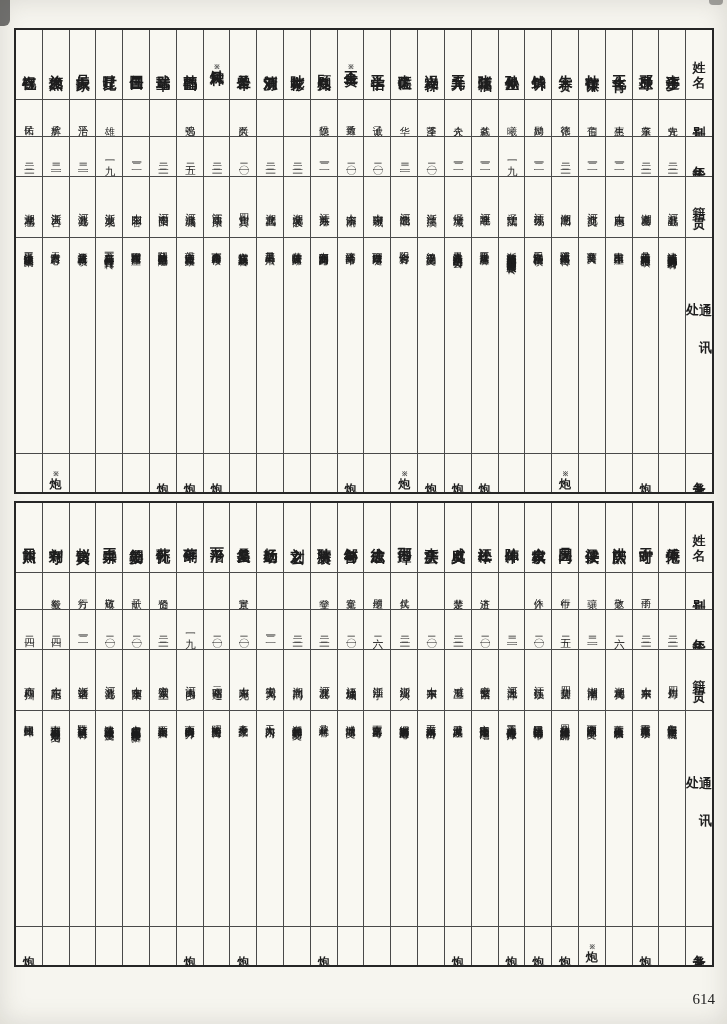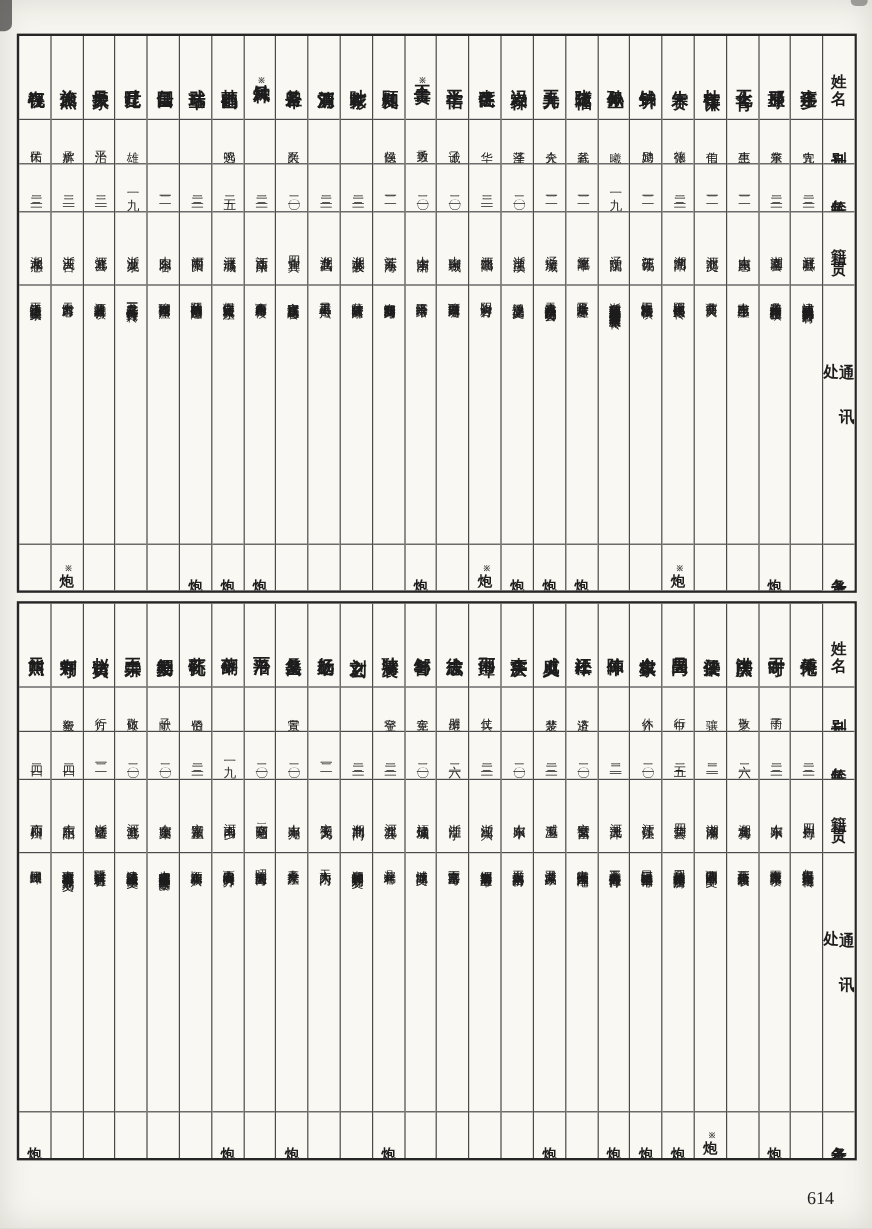--- a/index.html
+++ b/index.html
@@ -40,21 +40,21 @@
   
   .hcol{background:#f9f8f2;}
   .hdr .vt{font-weight:bold;font-size:13px;}
   .hdr-name .vt{letter-spacing:14px;}
   .hdr-alias .vt{letter-spacing:2px;}
   .hdr-age .vt{letter-spacing:1px;}
   .hdr-native .vt{letter-spacing:10px;}
   .hdr-address .vt{letter-spacing:38px;}
   .hdr-remark .vt{letter-spacing:1px;}
   .tiny{font-size:6.5px;color:#3a3a3a;letter-spacing:0;}
-  .page-num{position:absolute;right:32px;bottom:16px;font-size:15px;color:#222;
+  .page-num{position:absolute;right:12px;bottom:16px;font-size:15px;color:#222;
     font-family:"Liberation Serif","DejaVu Serif",serif;}
   .artifact{position:absolute;background:#2b2b2b;opacity:.65;}
   .art-tl{left:0;top:0;width:10px;height:26px;border-radius:0 0 6px 0;}
   .art-tr{right:4px;top:0;width:14px;height:5px;border-radius:0 0 4px 4px;opacity:.4;}
 </style>
 </head>
 <body>
 
 <div class="page">
   <div class="artifact art-tl"></div>

